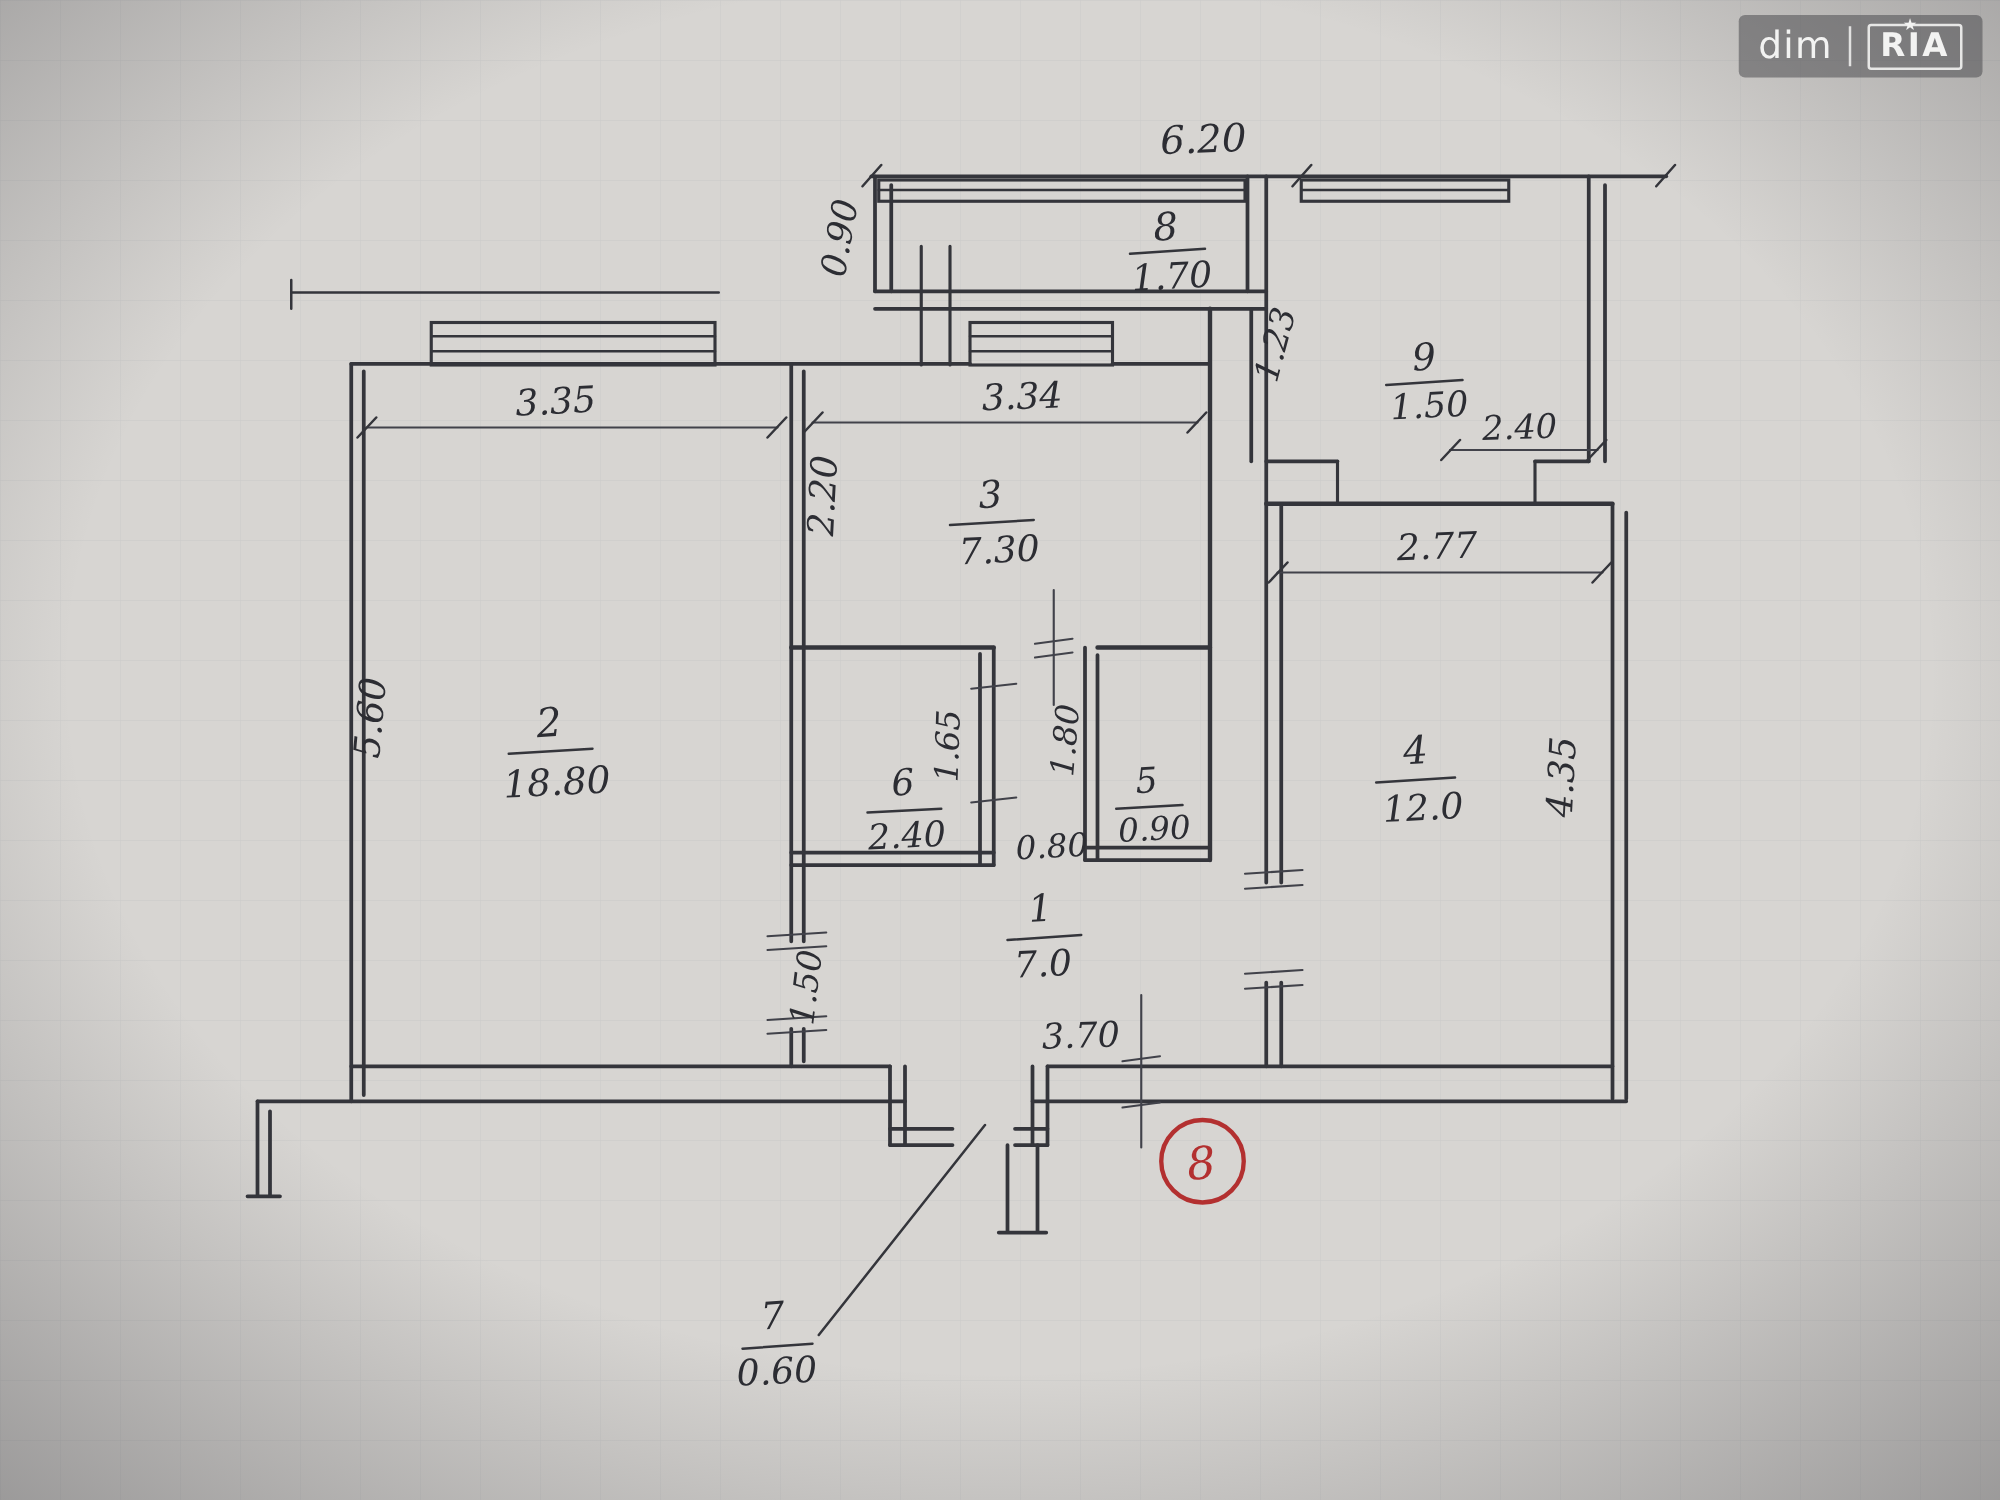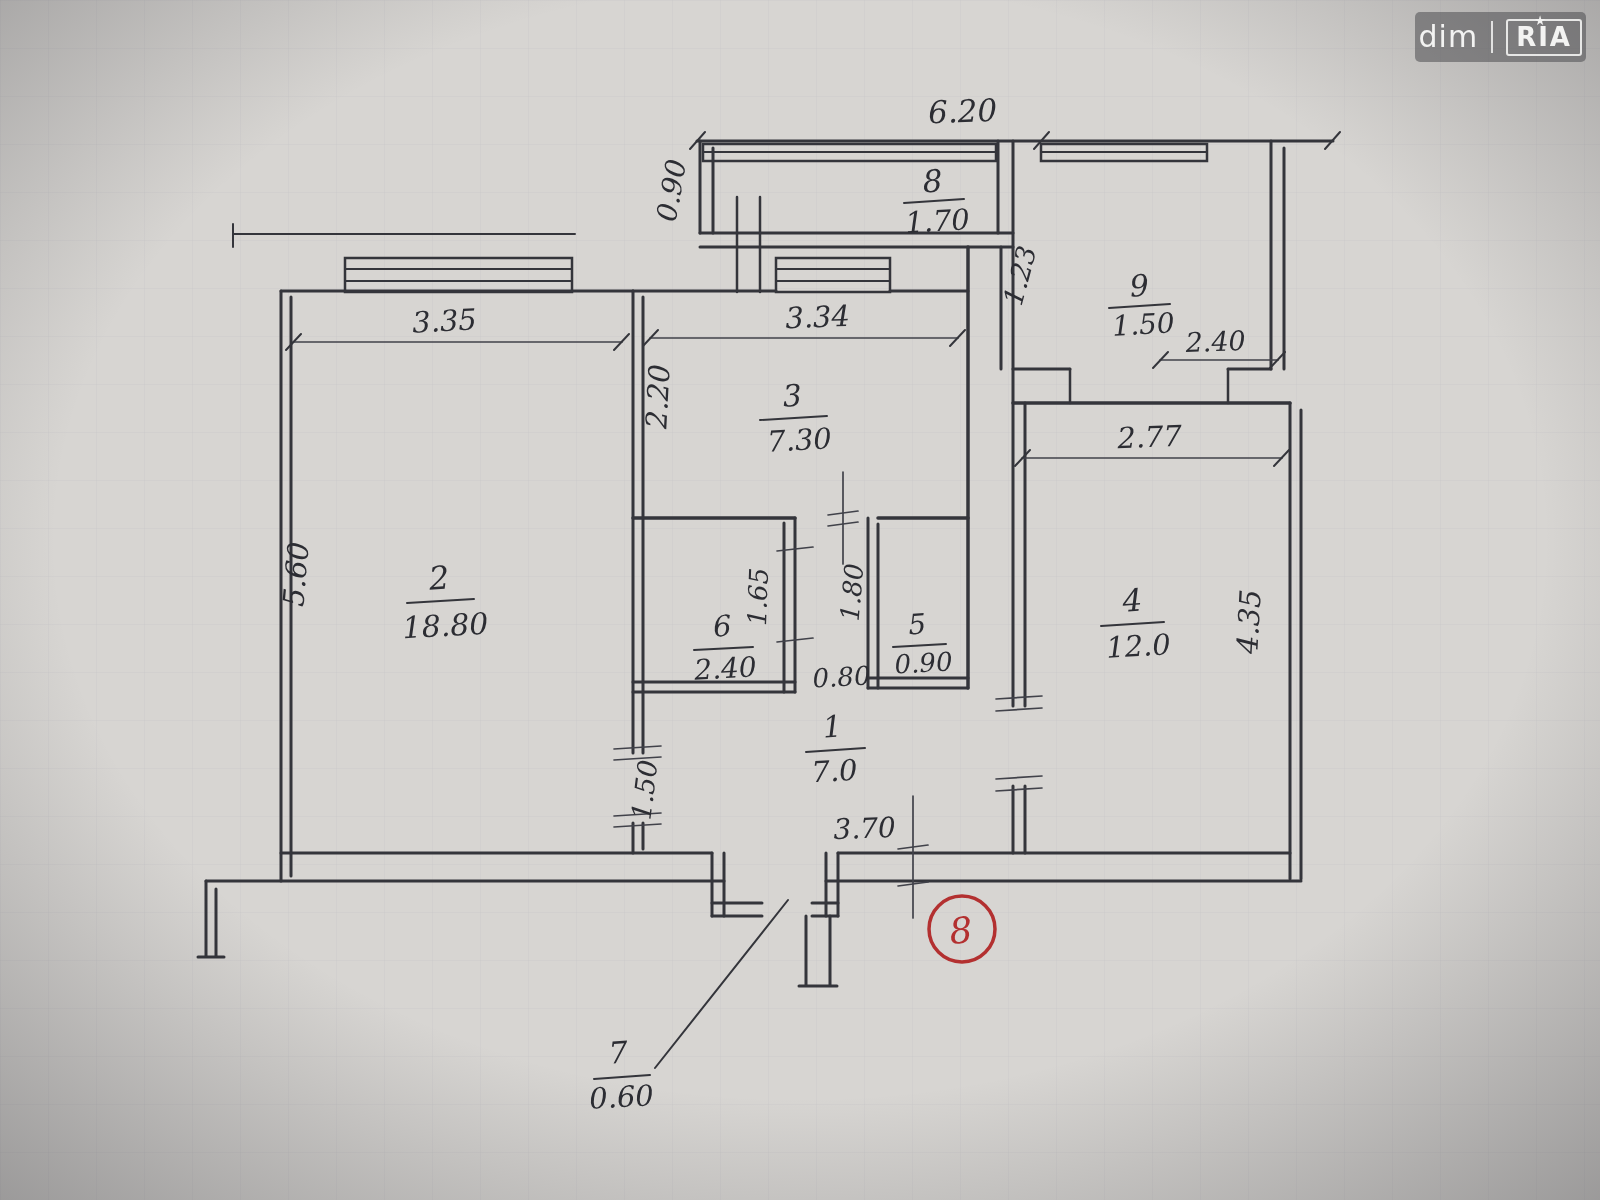--- a/index.html
+++ b/index.html
@@ -18,21 +18,21 @@
   .lbl{
     font-family:"DejaVu Serif", serif;font-style:italic;
     fill:#2c2d33;text-anchor:middle;
   }
   .red{stroke:#b33030;}
   .redlbl{fill:#b33030;}
   
   .wm{
     position:absolute;top:12px;right:14px;height:50px;
     background:rgba(70,71,74,0.52);border-radius:5px;
-    display:flex;align-items:center;padding:0 4px;gap:13px;
+    display:flex;align-items:center;padding:0 16px;gap:13px;
     font-family:"DejaVu Sans", sans-serif;color:#f3f3f2;
   }
   .wm .dim{font-size:30px;letter-spacing:1px;line-height:1;}
   .wm .sep{width:2px;height:32px;background:rgba(243,243,242,.85);}
   .wm .ria{
     position:relative;font-size:26px;font-weight:bold;letter-spacing:2px;
     border:2px solid rgba(243,243,242,.9);border-radius:3px;padding:3px 8px 4px 8px;line-height:1;text-align:right;
   }
   .wm .star{
     position:absolute;top:-7px;left:26px;font-size:13px;font-weight:normal;

